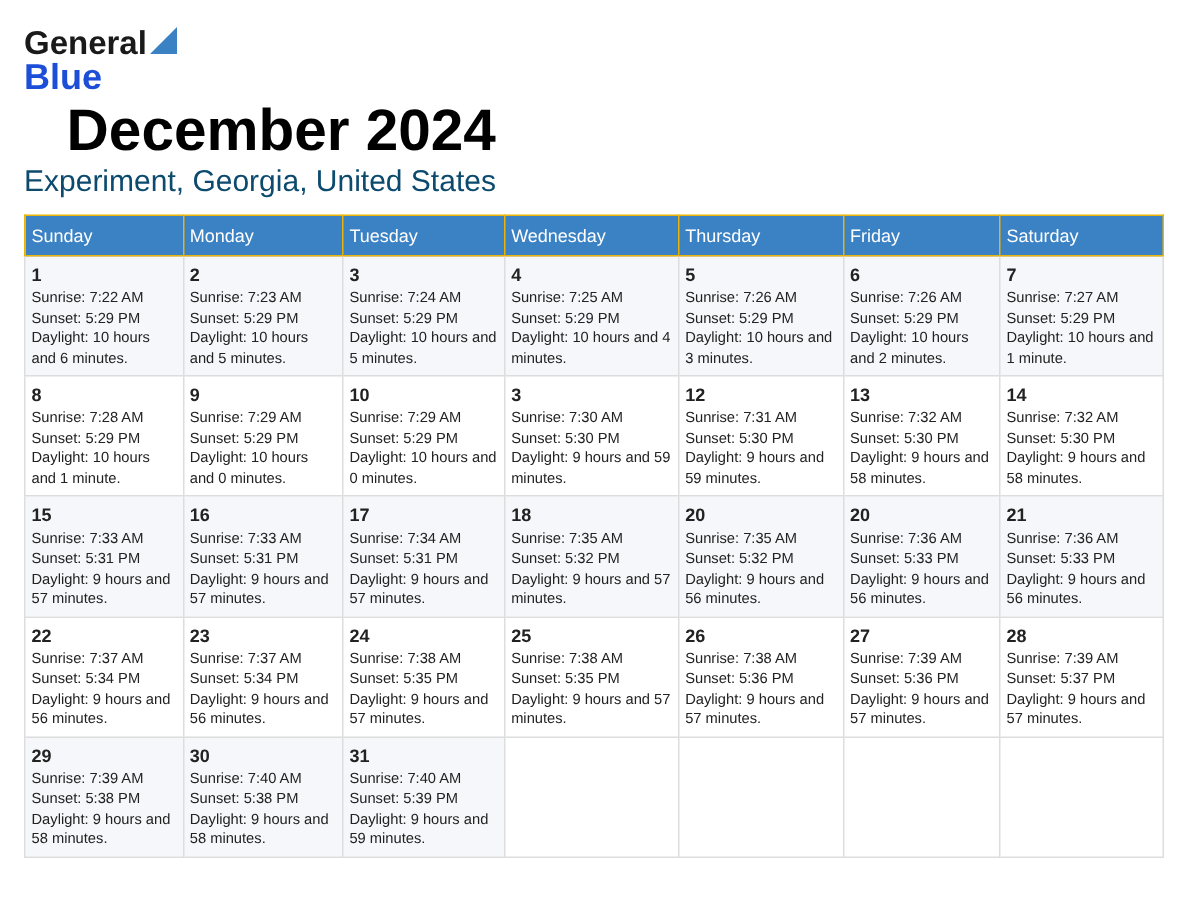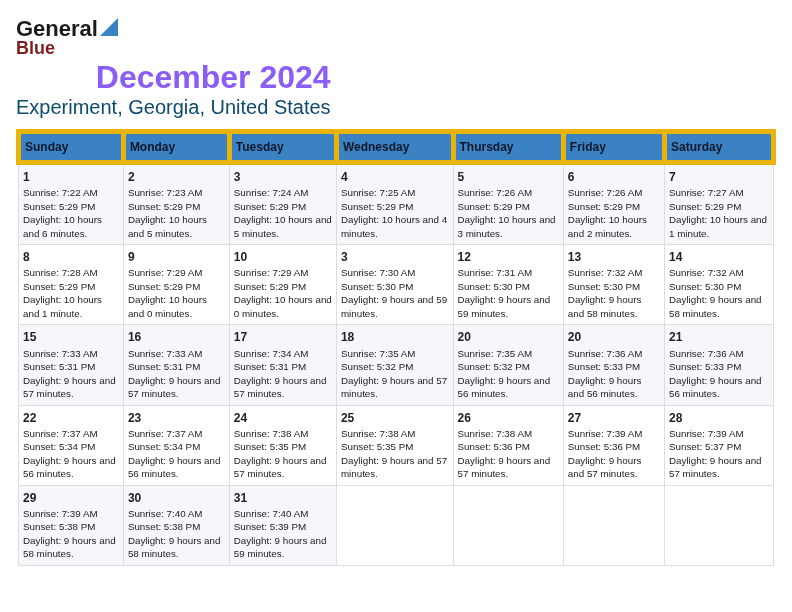--- a/index.html
+++ b/index.html
@@ -27,42 +27,42 @@
       align-items: flex-start;
     }
     .logo-top-line {
       display: flex;
       align-items: center;
     }
     .title-block {
       text-align: right;
     }
     .title-block h1 {
-      font-size: 32px;
+      font-size: 39px;
       font-weight: bold;
-      color: #8b5cf6;
+      color: #000000;
     }
     .title-block h2 {
       font-size: 20px;
       font-weight: normal;
       color: #0c4a6e;
     }
     table {
       width: 100%;
       border-collapse: collapse;
       font-size: 10.5px;
     }
     thead th {
       background-color: #3b82c4;
-      color: #0f172a;
+      color: #ffffff;
       font-size: 12px;
-      font-weight: bold;
+      font-weight: normal;
       padding: 6px 4px;
       text-align: left;
-      border: 5px solid #eab308;
+      border: 1px solid #eab308;
     }
     tbody td {
       vertical-align: top;
       padding: 4px 4px;
       border: 1px solid #ddd;
       color: #222;
       font-size: 10px;
       line-height: 1.35;
       background: #fff;
     }
@@ -87,21 +87,21 @@
 
 <div class="container">
   <div class="header">
     <div class="logo">
       <div class="logo-top-line">
         <span style="font-size:22px;font-weight:bold;color:#1a1a1a;">General</span>
         <svg width="18" height="18" viewBox="0 0 18 18" style="margin-left:2px;margin-top:-4px;">
           <polygon points="0,18 18,0 18,18" fill="#3b82c4"></polygon>
         </svg>
       </div>
-      <span style="font-size:18px;font-weight:bold;color:#7f1d1d;margin-top:-4px;">Blue</span>
+      <span style="font-size:24px;font-weight:bold;color:#1d4ed8;margin-top:-4px;">Blue</span>
     </div>
     <div class="title-block">
       <h1>December 2024</h1>
       <h2>Experiment, Georgia, United States</h2>
     </div>
   </div>
 
   <table>
     <thead>
       <tr>

